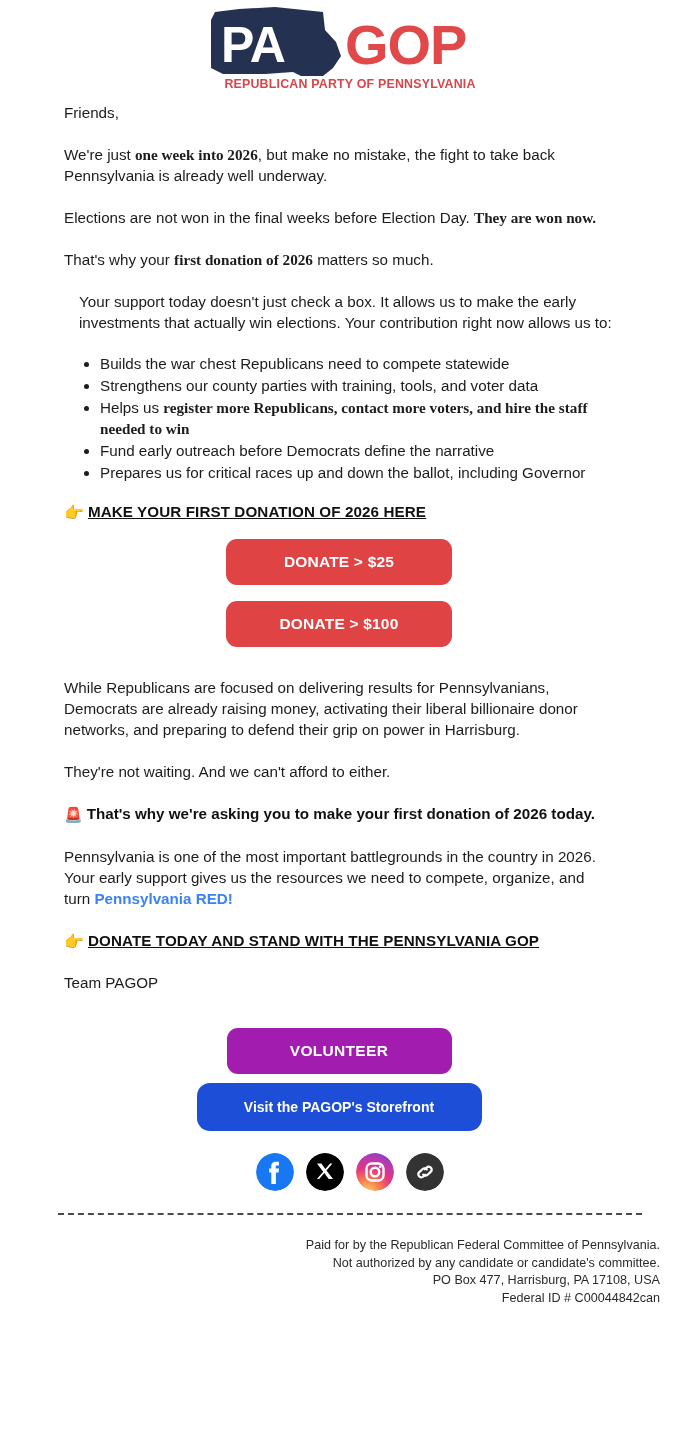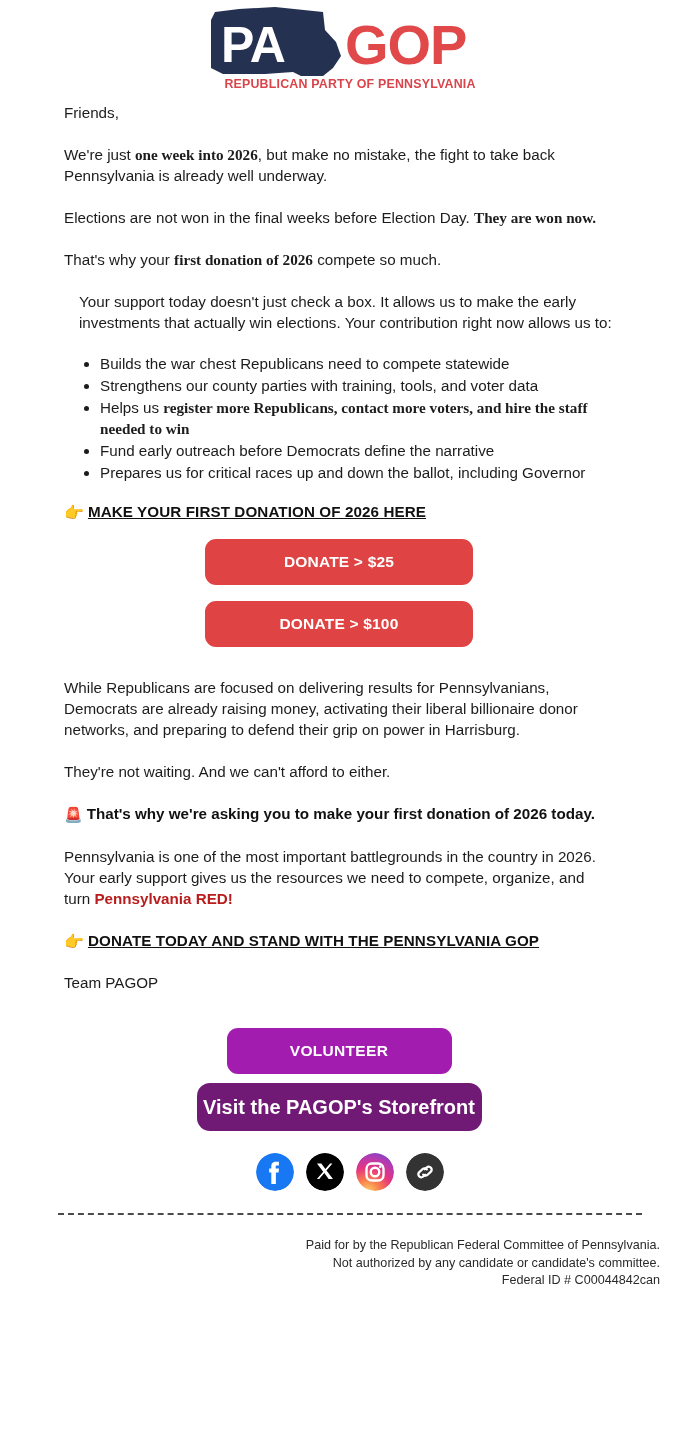--- a/index.html
+++ b/index.html
@@ -89,21 +89,21 @@
     border: none;
     outline: none;
     cursor: pointer;
     font-family: "Liberation Sans", sans-serif;
     color: #ffffff;
     font-weight: bold;
     text-align: center;
     text-decoration: none;
   }
   .btn-donate {
-    width: 268px;
+    width: 226px;
     height: 46px;
     line-height: 46px;
     margin: 0 auto 16px auto;
     background: #df4343;
     border-radius: 11px;
     font-size: 15.5px;
     letter-spacing: 0.2px;
   }
   .btn-volunteer {
     width: 225px;
@@ -113,34 +113,34 @@
     background: #a21caf;
     border-radius: 11px;
     font-size: 15.5px;
     letter-spacing: 0.3px;
   }
   .btn-storefront {
     width: 285px;
     height: 48px;
     line-height: 48px;
     margin: 0 auto 0 auto;
-    background: #701a75;
+    background: #1d4ed8;
     border-radius: 13px;
-    font-size: 20px;
+    font-size: 14px;
   }
 
   .alert-line {
     font-size: 15.2px;
     line-height: 21px;
     margin: 0 0 21px 0;
     font-weight: bold;
     color: #111111;
   }
   .alert-emoji { font-size: 15px; margin-right: 4px; vertical-align: -1px; }
-  .red-text { color: #b91c1c; font-weight: bold; }
+  .red-text { color: #3b82f6; font-weight: bold; }
 
   
   .social-row {
     text-align: center;
     padding: 22px 0 12px 0;
     font-size: 0;
   }
   .social-icon {
     display: inline-block;
     width: 38px;
@@ -197,21 +197,21 @@
   </div>
 
   <div class="content">
 
     <p class="para">Friends,</p>
 
     <p class="para"><span>We're just </span><b>one week into 2026</b><span>, but make no mistake, the fight to take back Pennsylvania is already well underway.</span></p>
 
     <p class="para"><span>Elections are not won in the final weeks before Election Day. </span><b>They are won now.</b></p>
 
-    <p class="para"><span>That's why your </span><b>first donation of 2026</b><span> compete so much.</span></p>
+    <p class="para"><span>That's why your </span><b>first donation of 2026</b><span> matters so much.</span></p>
 
     <p class="para tight">Your support today doesn't just check a box. It allows us to make the early investments that actually win elections. Your contribution right now allows us to:</p>
 
     <ul class="bullets">
       <li><span>Builds the war chest Republicans need to compete statewide</span></li>
       <li><span>Strengthens our county parties with training, tools, and voter data</span></li>
       <li><span>Helps us </span><b>register more Republicans, contact more voters, and hire the staff needed to win</b></li>
       <li><span>Fund early outreach before Democrats define the narrative</span></li>
       <li><span>Prepares us for critical races up and down the ballot, including Governor</span></li>
     </ul>
@@ -294,20 +294,21 @@
       </svg>
     </span>
 
   </div>
 
   <div class="divider"></div>
 
   <div class="footer">
     <p>Paid for by the Republican Federal Committee of Pennsylvania.</p>
     <p>Not authorized by any candidate or candidate's committee.</p>
+    <p>PO Box 477, Harrisburg, PA 17108, USA</p>
     <p>Federal ID # C00044842can</p>
   </div>
 
   <div class="unsub">
     
   </div>
 
 </div>
 
 </body></html>

